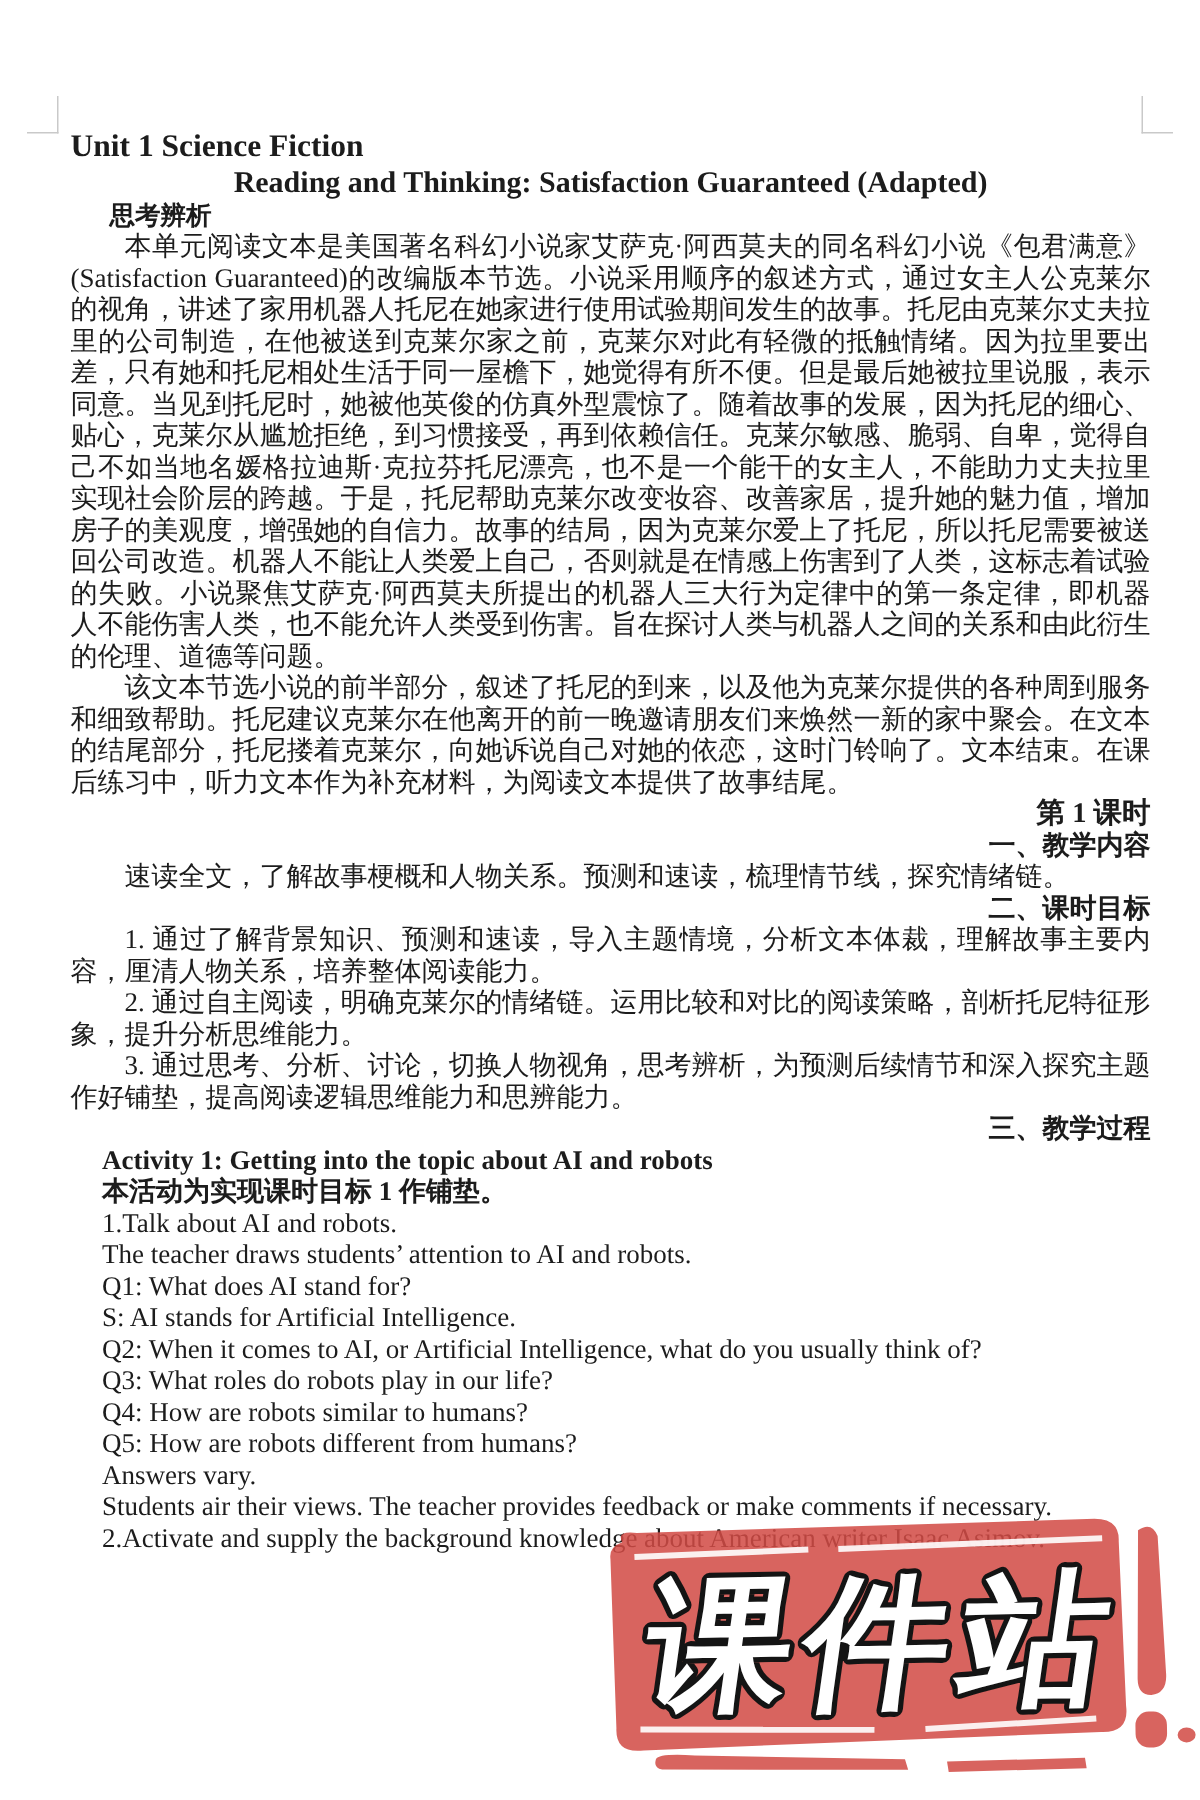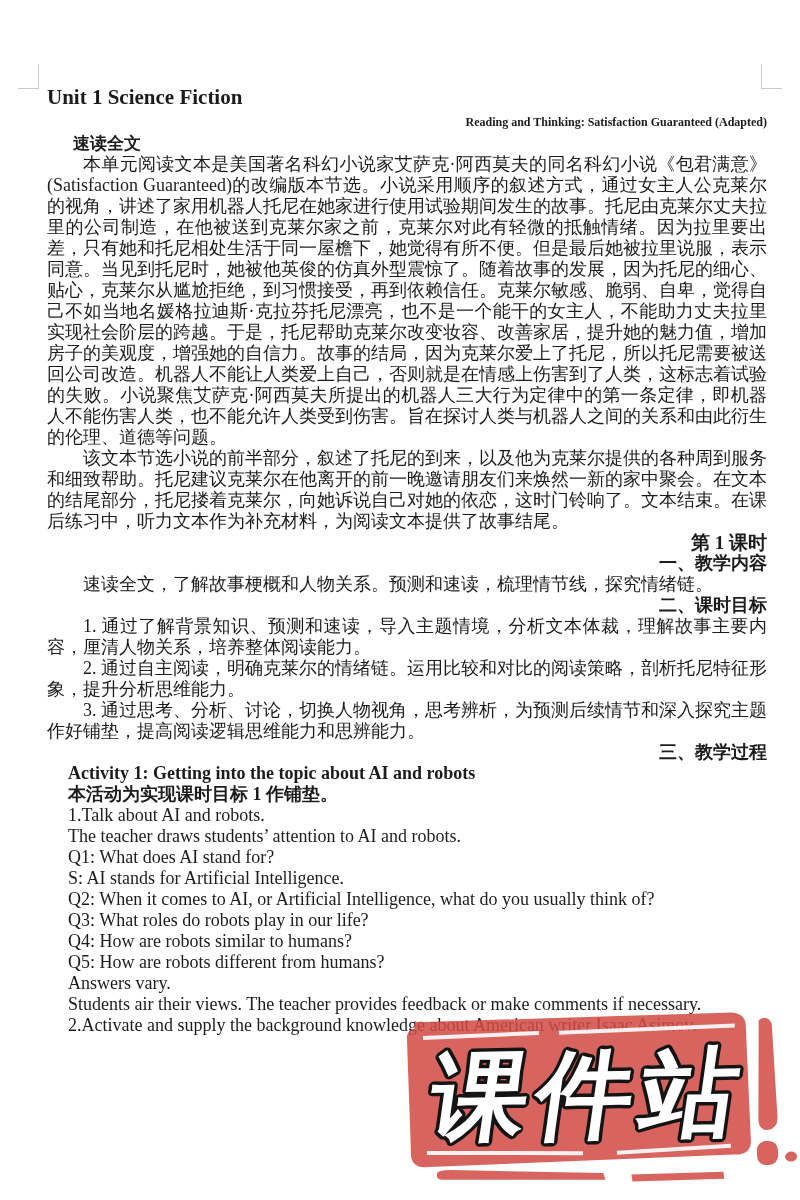--- a/index.html
+++ b/index.html
@@ -12,21 +12,21 @@
     color:#1c1c1c;
   }
   
   .corner { position:absolute; width:20px; height:24px; }
   .corner-tl { left:18px; top:64px; border-right:1px solid #c9c9c9; border-bottom:1px solid #c9c9c9; }
   .corner-tr { left:761px; top:64px; border-left:1px solid #c9c9c9; border-bottom:1px solid #c9c9c9; }
 
   .page { position:absolute; left:47px; top:84px; width:720px; }
 
   .doc-title   { font-weight:bold; font-size:21px; line-height:27px; }
-  .doc-subtitle{ text-align:right; font-weight:bold; font-size:12px; line-height:22px; }
+  .doc-subtitle{ text-align:center; font-weight:bold; font-size:20px; line-height:22px; }
 
   .h-analysis  { font-weight:bold; font-size:17px; line-height:21px; margin-left:26px; }
 
   p.body {
     margin:0;
     font-size:18px; line-height:21px;
     text-align:justify; text-justify:inter-ideograph;
     text-indent:2em;
   }
   .center-heading { text-align:right; font-weight:bold; font-size:19px; line-height:21px; }
@@ -50,21 +50,21 @@
 </head>
 <body>
 
 <div class="corner corner-tl"></div>
 <div class="corner corner-tr"></div>
 
 <div class="page">
   <div class="doc-title">Unit 1 Science Fiction</div>
   <div class="doc-subtitle">Reading and Thinking: Satisfaction Guaranteed (Adapted)</div>
 
-  <div class="h-analysis">速读全文</div>
+  <div class="h-analysis">思考辨析</div>
   <p class="body">本单元阅读文本是美国著名科幻小说家艾萨克·阿西莫夫的同名科幻小说《包君满意》(Satisfaction Guaranteed)的改编版本节选。小说采用顺序的叙述方式，通过女主人公克莱尔的视角，讲述了家用机器人托尼在她家进行使用试验期间发生的故事。托尼由克莱尔丈夫拉里的公司制造，在他被送到克莱尔家之前，克莱尔对此有轻微的抵触情绪。因为拉里要出差，只有她和托尼相处生活于同一屋檐下，她觉得有所不便。但是最后她被拉里说服，表示同意。当见到托尼时，她被他英俊的仿真外型震惊了。随着故事的发展，因为托尼的细心、贴心，克莱尔从尴尬拒绝，到习惯接受，再到依赖信任。克莱尔敏感、脆弱、自卑，觉得自己不如当地名媛格拉迪斯·克拉芬托尼漂亮，也不是一个能干的女主人，不能助力丈夫拉里实现社会阶层的跨越。于是，托尼帮助克莱尔改变妆容、改善家居，提升她的魅力值，增加房子的美观度，增强她的自信力。故事的结局，因为克莱尔爱上了托尼，所以托尼需要被送回公司改造。机器人不能让人类爱上自己，否则就是在情感上伤害到了人类，这标志着试验的失败。小说聚焦艾萨克·阿西莫夫所提出的机器人三大行为定律中的第一条定律，即机器人不能伤害人类，也不能允许人类受到伤害。旨在探讨人类与机器人之间的关系和由此衍生的伦理、道德等问题。</p>
   <p class="body">该文本节选小说的前半部分，叙述了托尼的到来，以及他为克莱尔提供的各种周到服务和细致帮助。托尼建议克莱尔在他离开的前一晚邀请朋友们来焕然一新的家中聚会。在文本的结尾部分，托尼搂着克莱尔，向她诉说自己对她的依恋，这时门铃响了。文本结束。在课后练习中，听力文本作为补充材料，为阅读文本提供了故事结尾。</p>
 
   <div class="center-heading">第 1 课时</div>
 
   <div class="sec-heading">一、教学内容</div>
   <p class="body">速读全文，了解故事梗概和人物关系。预测和速读，梳理情节线，探究情绪链。</p>
 
   <div class="sec-heading">二、课时目标</div>
   <p class="body">1. 通过了解背景知识、预测和速读，导入主题情境，分析文本体裁，理解故事主要内容，厘清人物关系，培养整体阅读能力。</p>

